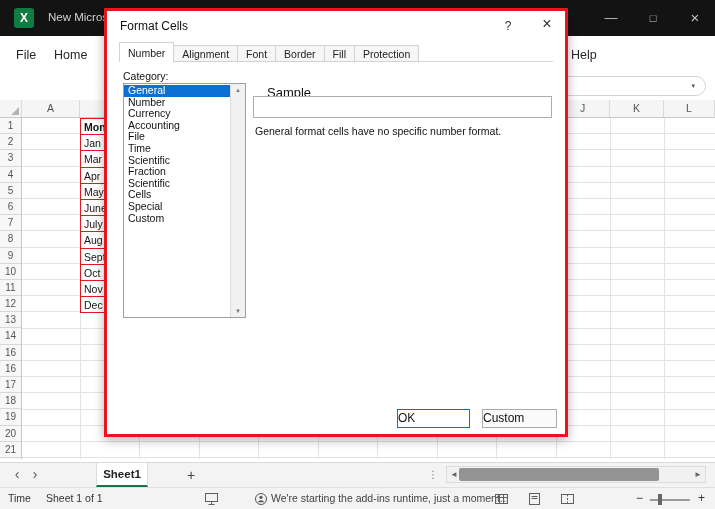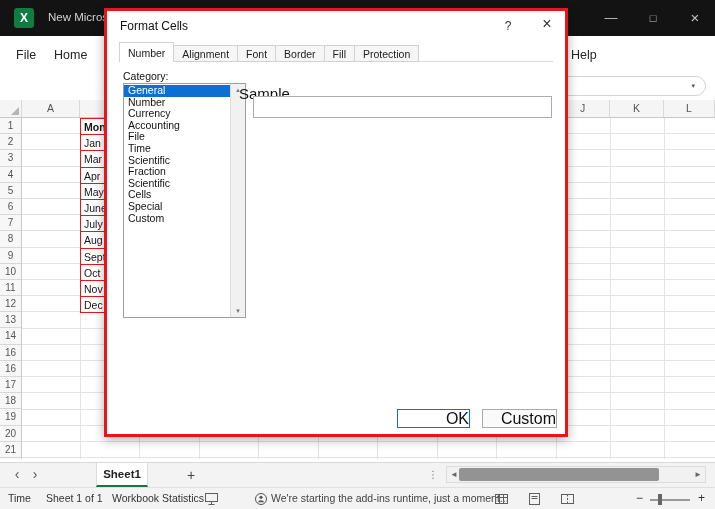--- a/index.html
+++ b/index.html
@@ -76,25 +76,25 @@
   .dtab.sel{background:#fff;border-bottom:none;height:20px;padding-top:4px;position:relative;z-index:4}
   #dlg-tabline{left:12px;top:50px;width:434px;height:1px;background:#d8d8d8;z-index:2}
   #cat-label{left:16px;top:59px;font-size:10.5px;color:#111}
   #cat-list{left:16px;top:72px;width:123px;height:235px;border:1px solid #9e9e9e;background:#fff}
   #cat-items{position:absolute;left:0;top:1px;right:15px;bottom:0;overflow:hidden}
   .cat{font-size:10.5px;line-height:11.6px;padding-left:4px;color:#111;white-space:nowrap}
   .cat.sel{background:#0b6fd4;color:#fff}
   #cat-scroll{position:absolute;right:0;top:0;bottom:0;width:15px;background:#f1f1f1;border-left:1px solid #dcdcdc}
   #cat-scroll-up{position:absolute;top:3px;left:0;right:0;text-align:center;font-size:6px;color:#777}
   #cat-scroll-dn{position:absolute;bottom:3px;left:0;right:0;text-align:center;font-size:6px;color:#777}
-  #sample-label{left:132px;top:74px;font-size:15px;color:#111}
+  #sample-label{left:160px;top:74px;font-size:13px;color:#111}
   #sample-box{left:146px;top:85px;width:299px;height:22px;border:1px solid #a9adb2;background:#fff;
               font-size:10.5px;line-height:20px;padding-left:4px}
   #dlg-desc{left:148px;top:114px;width:302px;font-size:10.5px;color:#111}
-  .dbtn{height:19px;font-size:16px;text-align:right;line-height:17px;color:#111}
+  .dbtn{height:19px;font-size:12px;text-align:left;line-height:17px;color:#111}
   #btn-ok{left:290px;top:398px;width:73px;border:1px solid #0b6fd4;background:#fff}
   #btn-cancel{left:375px;top:398px;width:75px;border:1px solid #aaa;background:#fafafa}
 
   
   #sheet-bar{position:absolute;left:0;top:462px;width:715px;height:25px;background:#f3f3f3;
              border-top:1px solid #d9d9d9;z-index:5}
   #sheet-bar>*{position:absolute}
   .stnav{top:0;width:18px;height:25px;line-height:23px;text-align:center;color:#555;font-size:14px}
   #st-prev{left:8px}
   #st-next{left:26px}
@@ -247,40 +247,40 @@
           <div class="cat">Special</div>
           <div class="cat">Custom</div>
         </div>
       <div id="cat-scroll">
         <div id="cat-scroll-up">▲</div>
         <div id="cat-scroll-dn">▼</div>
       </div>
     </div>
     <div id="sample-label">Sample</div>
     <div id="sample-box"></div>
+    <div id="dlg-desc">General format cells have no specific number format.</div>
     <div id="btn-ok" class="dbtn">OK</div>
     <div id="btn-cancel" class="dbtn">Custom</div>
   </div>
 
   <div id="sheet-bar">
     <div id="st-prev" class="stnav">‹</div>
     <div id="st-next" class="stnav">›</div>
     <div id="sheet-tab">Sheet1</div>
     <div id="add-sheet">+</div>
     <div id="st-dots">⋮</div>
     <div id="h-scroll"></div>
     <div id="hs-left">◄</div>
     <div id="hs-thumb"></div>
     <div id="hs-right">►</div>
   </div>
 
   <div id="status-bar">
     <div id="sb-ready" class="sbtxt">Time</div>
     <div id="sb-count" class="sbtxt">Sheet 1 of 1</div>
-    <div id="sb-stats" class="sbtxt">Workbook Statistics</div>
     <div id="sb-display-icon">
       <svg width="15" height="14" viewBox="0 0 15 14">
           <g stroke="#5f5f5f" fill="none" stroke-width="1">
             <rect x="1.5" y="1.5" width="12" height="8"></rect>
             <line x1="7.5" y1="9.5" x2="7.5" y2="12"></line>
             <line x1="4.5" y1="12.5" x2="10.5" y2="12.5"></line>
           </g>
         </svg>
     </div>
     <div id="sb-msg-icon">

